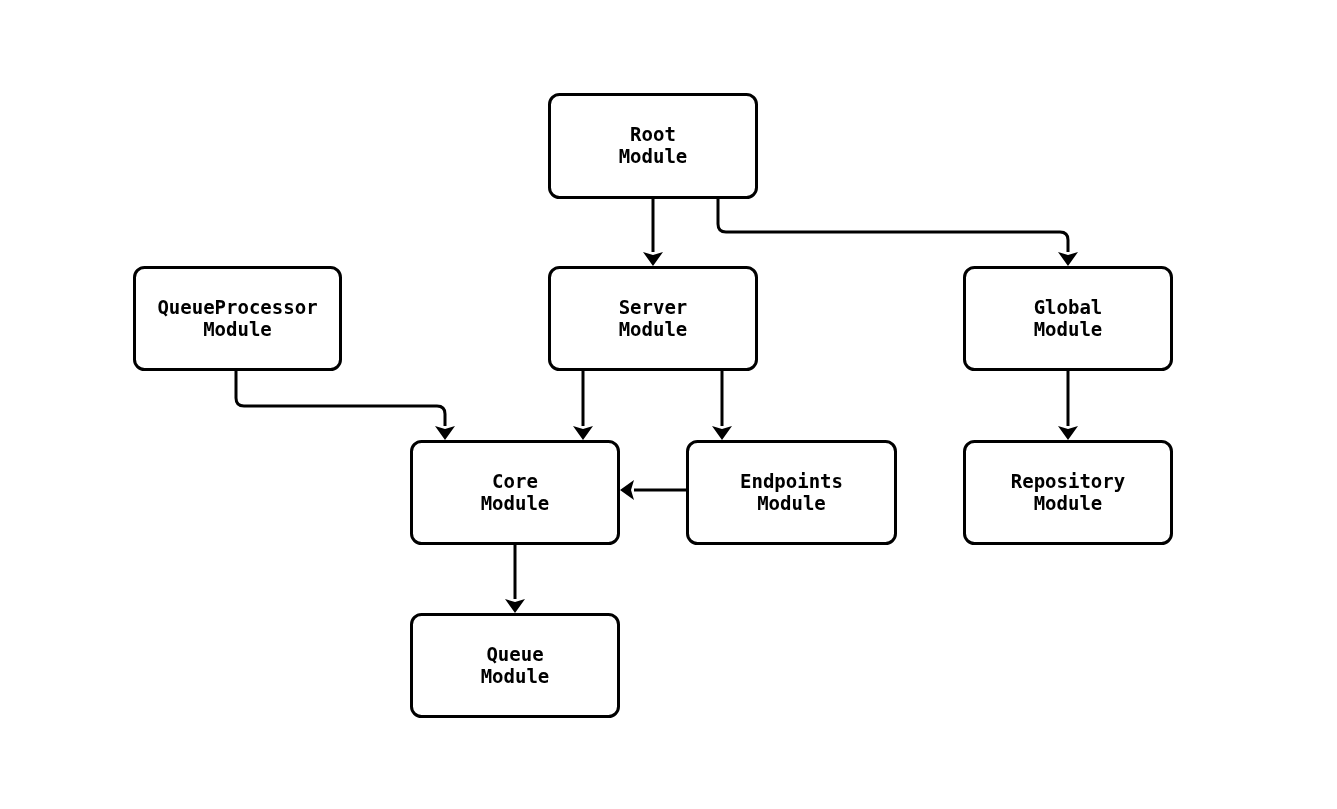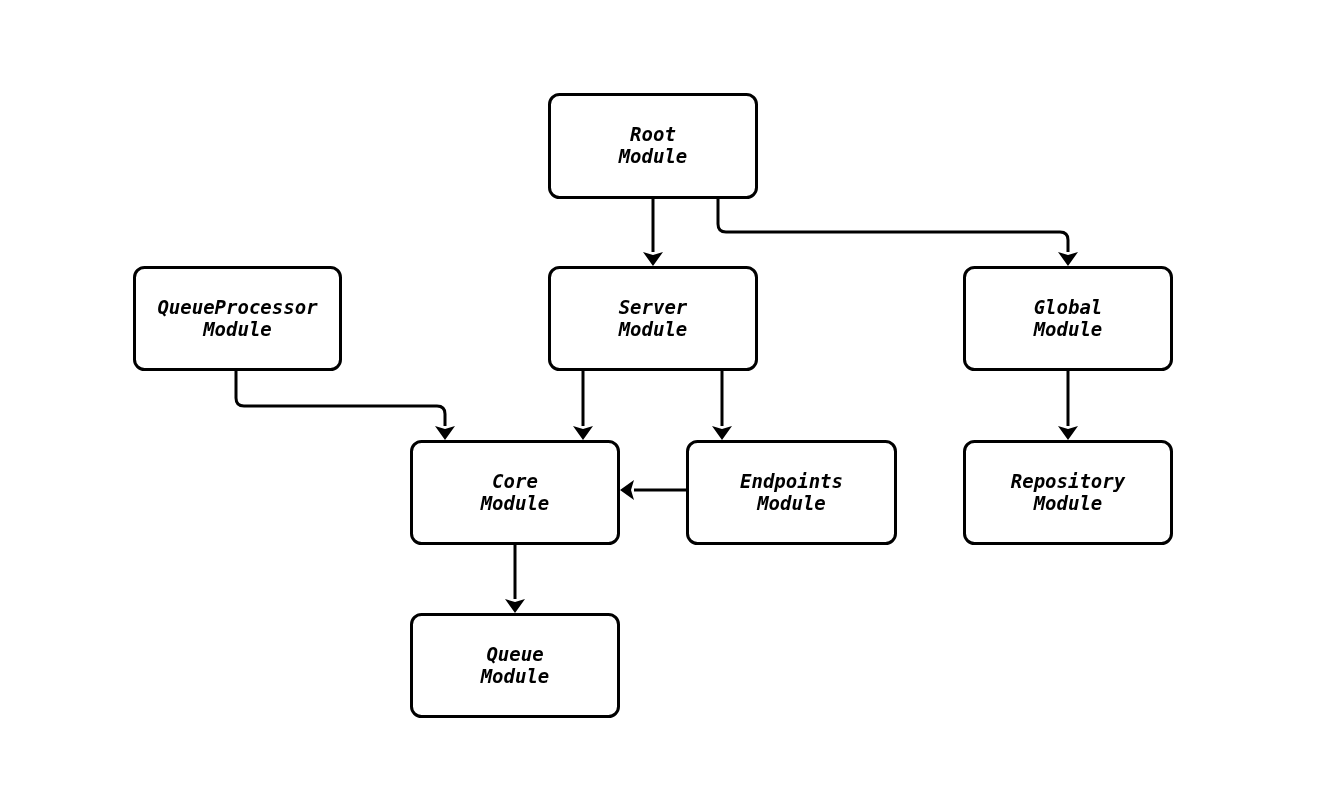--- a/index.html
+++ b/index.html
@@ -12,21 +12,20 @@
     width: 1337px;
     height: 809px;
     overflow: hidden;
     font-family: "DejaVu Sans Mono", "Liberation Mono", monospace;
   }
   #diagram-canvas {
     position: relative;
     width: 1101px;
     height: 809px;
     background: #ffffff;
-    font-style: italic;
   }
   #diagram-svg {
     position: absolute;
     inset: 0;
     display: block;
   }
   .node-box {
     fill: #ffffff;
     stroke: #000000;
     stroke-width: 3;

